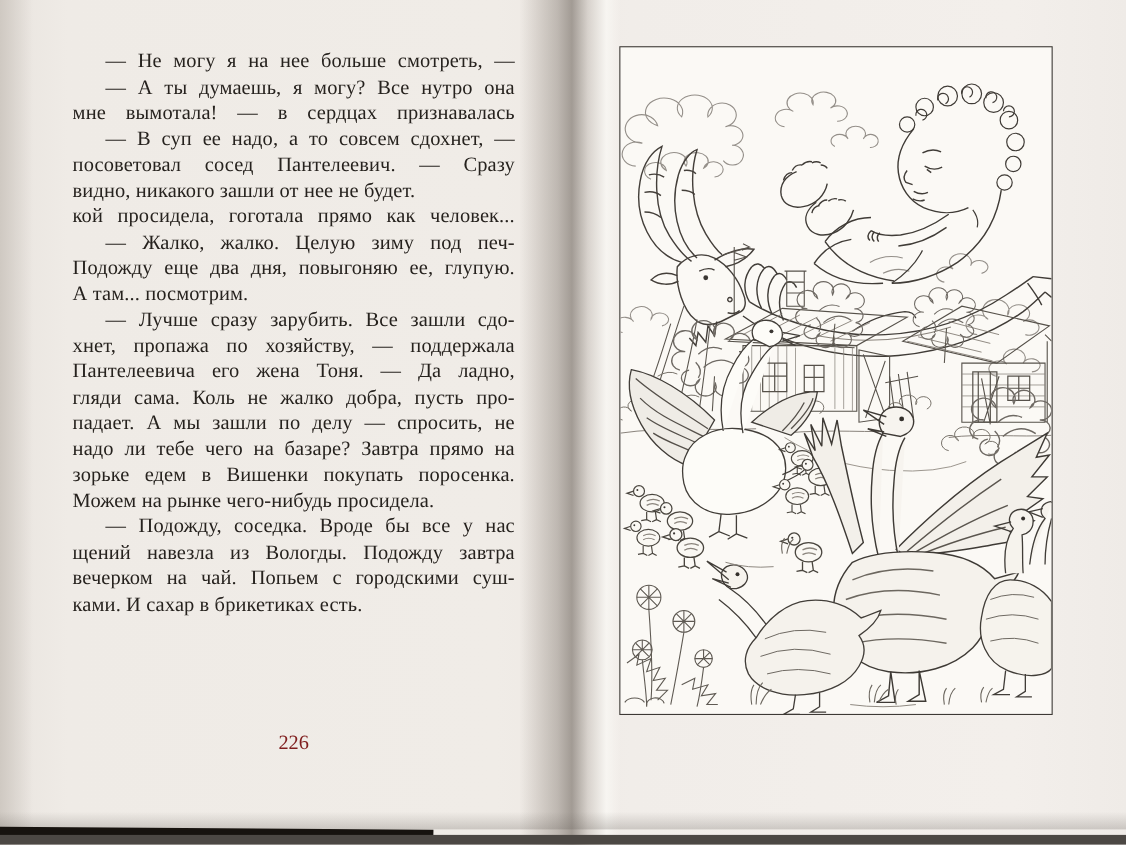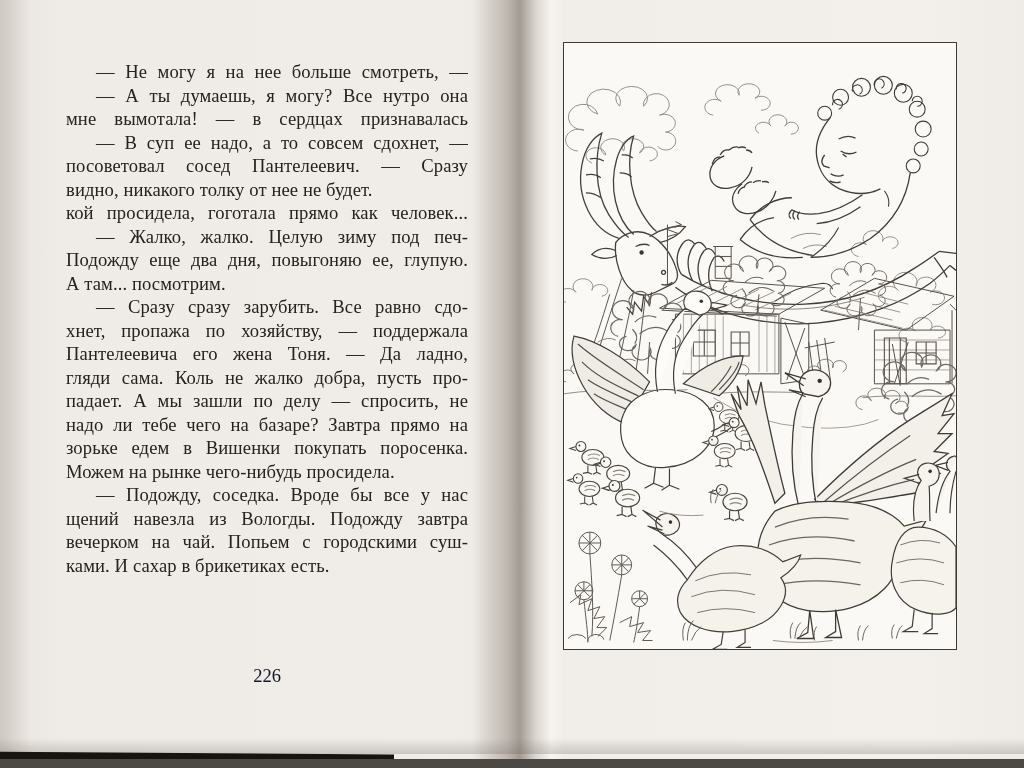--- a/index.html
+++ b/index.html
@@ -13,26 +13,26 @@
     background:linear-gradient(90deg,#cfc9c2 0%,rgba(207,201,194,0) 100%);}
   .gutter{position:absolute;left:472px;top:0;width:92px;height:768px;
     background:linear-gradient(90deg,rgba(160,152,144,0) 0%,rgba(150,142,134,.55) 38%,rgba(120,112,104,.65) 52%,rgba(170,163,155,.35) 68%,rgba(248,246,242,.9) 86%,rgba(248,246,242,0) 100%);}
   .bottom-band{position:absolute;left:0;bottom:0;width:1024px;height:9px;background:#4c4844;}
   .bottom-wedge{position:absolute;left:-6px;top:753px;width:400px;height:9px;background:#17130f;transform:rotate(0.4deg);}
   .bottom-fade{position:absolute;left:0;top:738px;width:1024px;height:16px;
     background:linear-gradient(180deg,rgba(90,84,78,0) 0%,rgba(90,84,78,.25) 100%);}
 
   
   .text-block{position:absolute;left:66px;top:44px;width:402px;color:#26221e;
-    font-size:18.6px;line-height:23.5px;letter-spacing:0.1px;margin-top:16px;}
+    font-size:18.6px;line-height:23.5px;letter-spacing:0.1px;}
   .line{text-align:justify;text-align-last:justify;white-space:normal;}
   .line.first{text-indent:30px;}
   .line.last{text-align-last:left;}
   .page-number{position:absolute;left:66px;top:666px;width:402px;text-align:center;
-    color:#0f172a;font-size:18.5px;}
+    color:#7f1d1d;font-size:18.5px;}
 
   
   .plate{position:absolute;left:563px;top:42px;width:394px;height:608px;
     border:1.6px solid #3d3935;background:#fbf9f5;box-sizing:border-box;}
   .plate svg{display:block;width:100%;height:100%;}
 </style>
 </head>
 <body>
 
 <div class="left-edge"></div>
@@ -41,26 +41,26 @@
 <div class="bottom-wedge"></div>
 <div class="bottom-band"></div>
 
 <div>
   <div class="text-block">
       <div class="line first">— Не могу я на нее больше смотреть, —</div>
       <div class="line first">— А ты думаешь, я могу? Все нутро она</div>
       <div class="line">мне вымотала! — в сердцах признавалась</div>
       <div class="line first">— В суп ее надо, а то совсем сдохнет, —</div>
       <div class="line">посоветовал сосед Пантелеевич. — Сразу</div>
-      <div class="line last">видно, никакого толку от нее не будет.</div>
+      <div class="line last">видно, никакого зашли от нее не будет.</div>
       <div class="line">кой просидела, гоготала прямо как человек...</div>
       <div class="line first">— Жалко, жалко. Целую зиму под печ-</div>
       <div class="line">Подожду еще два дня, повыгоняю ее, глупую.</div>
       <div class="line last">А там... посмотрим.</div>
-      <div class="line first">— Сразу сразу зарубить. Все равно сдо-</div>
+      <div class="line first">— Лучше сразу зарубить. Все зашли сдо-</div>
       <div class="line">хнет, пропажа по хозяйству, — поддержала</div>
       <div class="line">Пантелеевича его жена Тоня. — Да ладно,</div>
       <div class="line">гляди сама. Коль не жалко добра, пусть про-</div>
       <div class="line">падает. А мы зашли по делу — спросить, не</div>
       <div class="line">надо ли тебе чего на базаре? Завтра прямо на</div>
       <div class="line">зорьке едем в Вишенки покупать поросенка.</div>
       <div class="line last">Можем на рынке чего-нибудь просидела.</div>
       <div class="line first">— Подожду, соседка. Вроде бы все у нас</div>
       <div class="line">щений навезла из Вологды. Подожду завтра</div>
       <div class="line">вечерком на чай. Попьем с городскими суш-</div>

